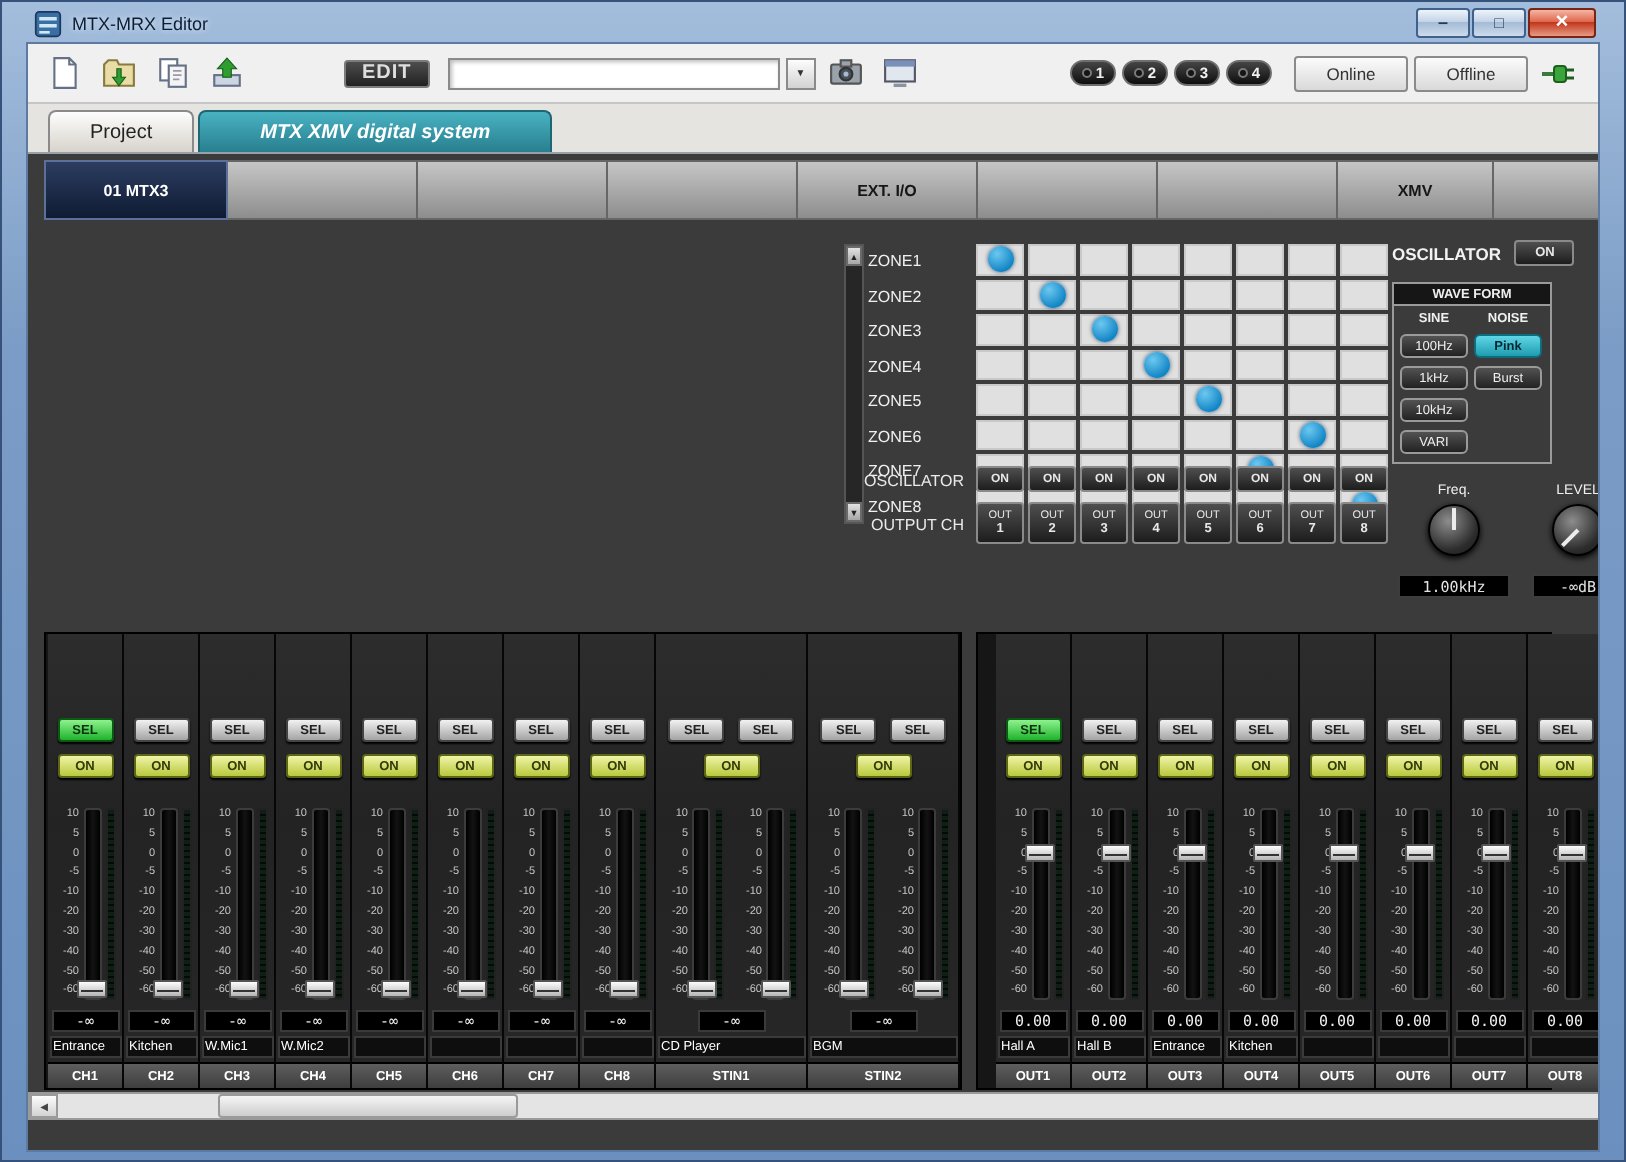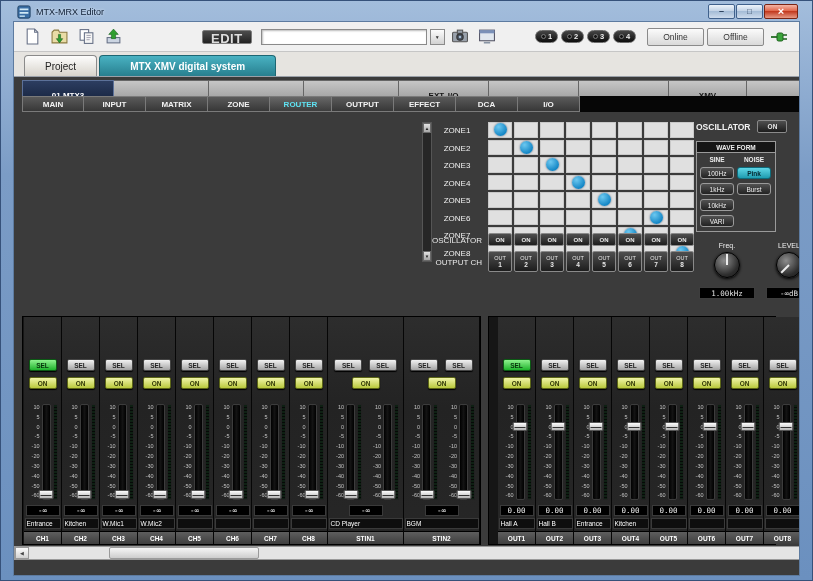--- a/index.html
+++ b/index.html
@@ -23,36 +23,36 @@
 
   .app { flex:1; background:#ececec; border:1px solid #5d7ba0; display:flex; flex-direction:column; min-height:0; }
 
   
   .menubar { height:17px; background:#f2f2f2; display:flex; align-items:center; padding-left:3px; border-bottom:1px solid #dcdcdc; }
   .menu-item { font-size:9px; color:#111; padding:2px 8px; }
 
   
   .toolbar { height:30px; background:#f0f0f0; display:flex; align-items:center; padding:0 6px; border-bottom:1px solid #c6c6c6; gap:3px; }
   .tbtn { width:24px; height:22px; display:flex; align-items:center; justify-content:center; border-radius:2px; }
-  .edit-btn { margin-left:74px; height:14px; padding:0 8px; background:linear-gradient(#4d4d4d,#222); border:1px solid #7c7c7c; border-radius:2px; color:#dedede; font-size:13px; font-weight:bold; letter-spacing:.5px;text-align:center; }
+  .edit-btn { margin-left:44px; height:14px; padding:0 8px; background:linear-gradient(#4d4d4d,#222); border:1px solid #7c7c7c; border-radius:2px; color:#dedede; font-size:10px; font-weight:bold; letter-spacing:.5px;text-align:center; }
   .preset-field { margin-left:6px; width:166px; height:16px; border:1px solid #8a8a8a; background:#fff; font-size:9px; padding:0 3px; box-shadow:inset 1px 1px 2px #bbb; }
   .dd-btn { width:15px; height:16px; background:linear-gradient(#fcfcfc,#d2d2d2); border:1px solid #8a8a8a; display:flex; align-items:center; justify-content:center; }
   .dd-btn::before { content:'▼'; font-size:5px; color:#333; }
   .tb-spacer { flex:1; }
   .indicators { display:flex; gap:3px; margin-right:8px; }
   .ind { width:23px; height:13px; border-radius:7px; background:linear-gradient(#454545,#0e0e0e); border:1px solid #6e6e6e; display:flex; align-items:center; justify-content:center; gap:2px; }
   .ind-dot { width:5px; height:5px; border-radius:50%; background:#151515; border:1px solid #7a7a7a; }
   .ind-num { color:#f0f0f0; font-size:7.5px; font-weight:bold; }
   .std-btn { width:57px; height:18px; background:linear-gradient(#fbfbfb,#d9d9d9); border:1px solid #8a8a8a; border-radius:2px; font-size:8.5px; color:#333; }
   .plug-wrap { width:26px; height:22px; display:flex; align-items:center; justify-content:center; }
 
   
   .tabrow { height:25px; background:#e6e4e0; display:flex; align-items:flex-end; padding-left:10px; gap:2px; border-bottom:1px solid #9aa0a8; }
   .tab { height:21px; display:flex; align-items:center; justify-content:center; font-size:10px; border:1px solid #8a8a8a; border-bottom:none; border-radius:4px 4px 0 0; padding:0 20px; background:linear-gradient(#fdfdfd,#d7d3cb); color:#222; }
-  .tab.active { background:linear-gradient(#49b2c2,#287f8f); color:#fff; font-weight:bold; border-color:#1d6672; padding:0 30px; }
+  .tab.active { background:linear-gradient(#49b2c2,#287f8f); color:#fff; font-weight:bold; border-color:#1d6672; padding:0 30px;font-style:italic; }
 
   
   .darkzone { position:relative; flex:1; background:#3b3b3b; overflow:hidden; min-height:0; }
 
   
   .device-row { position:absolute; left:8px; top:3px; width:790px; height:30px; display:flex; background:#000; }
   .dev-btn { width:92px; background:linear-gradient(#2c3d60,#0f1b33); border:1px solid #5c7199; color:#fff; font-size:8px; font-weight:bold; display:flex; align-items:center; justify-content:center; }
   .dev-seg { background:linear-gradient(#c6c6c6,#8d8d8d); border:1px solid #666; border-left:none; font-size:8px; font-weight:bold; color:#161616; display:flex; align-items:center; justify-content:center; }
 
   
@@ -62,21 +62,21 @@
   .func-tab.active { color:#5fe2f2; background:linear-gradient(#676767,#3d3d3d); }
 
   
   .zone-scroll { position:absolute; left:408px; top:45px; width:10px; height:140px; background:#262626; border:1px solid #555; display:flex; flex-direction:column; justify-content:space-between; }
   .zs-btn { height:10px; background:linear-gradient(#e2e2e2,#a6a6a6); border:1px solid #6a6a6a; display:flex; align-items:center; justify-content:center; color:#222; }
   .zs-up::before { content:'▲'; font-size:4.5px; }
   .zs-down::before { content:'▼'; font-size:4.5px; }
   .zs-track { flex:1; }
 
   .zone-labels { position:absolute; left:420px; top:45px; width:50px; }
-  .zone-label { height:17.5px; line-height:17.5px; font-size:8px; color:#f0f0f0; text-align:center; padding-right:4px; }
+  .zone-label { height:17.5px; line-height:17.5px; font-size:8px; color:#f0f0f0; text-align:left; padding-right:4px; }
 
   .router-grid { position:absolute; left:474px; top:45px; display:grid; grid-template-columns:repeat(8,24px); grid-template-rows:repeat(8,15.5px); gap:2px; }
   .cell { background:#e0e0e0; position:relative; box-shadow:inset 0 0 0 1px #c9c9c9; }
   .dot { position:absolute; left:50%; top:50%; width:13px; height:13px; margin:-6.5px 0 0 -6.5px; border-radius:50%;
          background:radial-gradient(circle at 35% 30%, #6cc8f0, #1285c5 72%); box-shadow:0 0 2px rgba(0,40,80,.7); }
 
   .row-label { position:absolute; left:356px; width:112px; text-align:right; font-size:8px; color:#eaeaea; }
   .osc-row-label { top:159px; }
   .outch-label { top:181px; }
   .osc-on-row { position:absolute; left:474px; top:156px; display:flex; gap:2px; }
@@ -259,31 +259,20 @@
         <div class="dev-seg" style="width:95px"></div>
         <div class="dev-seg" style="width:95px"></div>
         <div class="dev-seg" style="width:95px"></div>
         <div class="dev-seg" style="width:90px">EXT. I/O</div>
         <div class="dev-seg" style="width:90px"></div>
         <div class="dev-seg" style="width:90px"></div>
         <div class="dev-seg" style="width:78px">XMV</div>
         <div class="dev-seg" style="width:65px"></div>
       </div>
 
-      <div class="func-row">
-          <div class="func-tab">MAIN</div>
-          <div class="func-tab">INPUT</div>
-          <div class="func-tab">MATRIX</div>
-          <div class="func-tab">ZONE</div>
-          <div class="func-tab active">ROUTER</div>
-          <div class="func-tab">OUTPUT</div>
-          <div class="func-tab">EFFECT</div>
-          <div class="func-tab">DCA</div>
-          <div class="func-tab">I/O</div>
-        </div>
 
       <div class="zone-scroll">
         <div class="zs-btn zs-up"></div>
         <div class="zs-track"></div>
         <div class="zs-btn zs-down"></div>
       </div>
 
       <div class="zone-labels">
           <div class="zone-label">ZONE1</div>
           <div class="zone-label">ZONE2</div>

